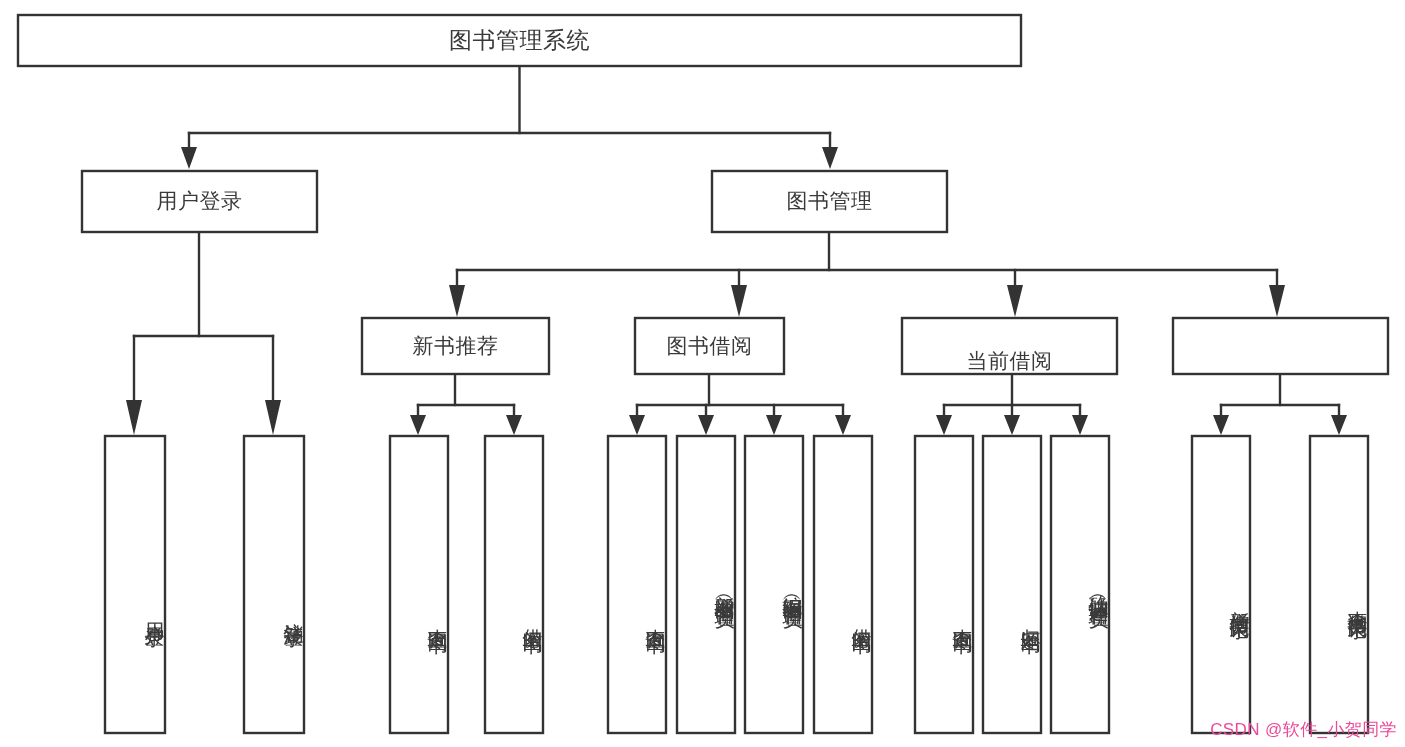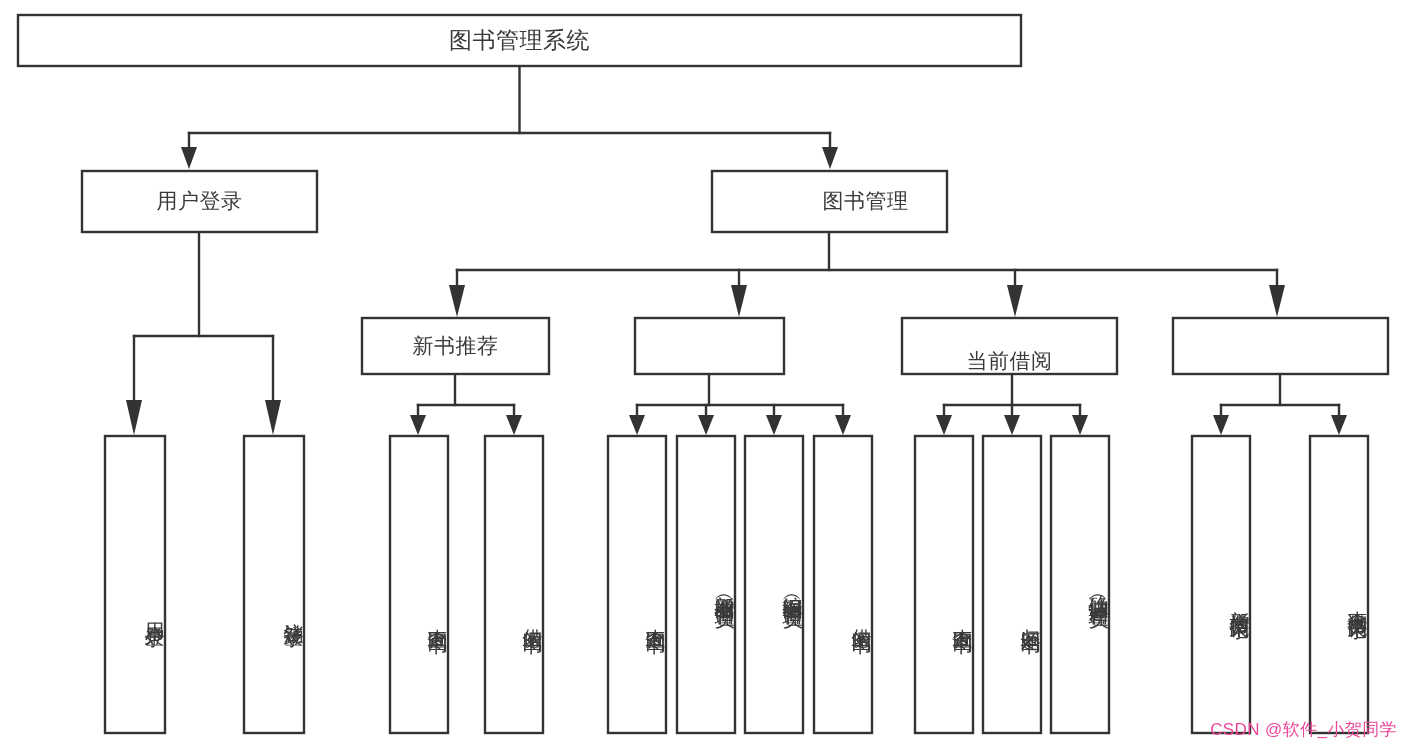--- a/index.html
+++ b/index.html
@@ -184,24 +184,25 @@
 
     <rect class="node-box" x="1192" y="436" width="58" height="297"></rect>
     <rect class="node-box" x="1310" y="436" width="58" height="297"></rect>
 
   </svg>
 
   <div class="node-label" style="left:18px; top:15px; width:1003px; height:51px; font-size:23px;">图书管理系统</div>
 
   <div class="node-label" style="left:82px; top:171px; width:235px; height:61px;">用户登录</div>
 
-  <div class="node-label" style="left:712px; top:171px; width:235px; height:61px;margin-left:36px;">图书管理</div>
+  <div class="node-label" style="left:712px; top:171px; width:235px; height:61px;">图书管理</div>
 
   <div class="node-label" style="left:362px; top:318px; width:187px; height:56px;">新书推荐</div>
 
+  <div class="node-label" style="left:635px; top:318px; width:149px; height:56px;">图书借阅</div>
 
   <div class="node-label" style="left:902px; top:318px; width:215px; height:56px;margin-top:15px;">当前借阅</div>
 
 
   <div class="node-label vertical" style="left:105px; top:485px; width:60px; height:248px;">用户登录</div>
   <div class="node-label vertical" style="left:244px; top:485px; width:60px; height:248px;">注销登录</div>
 
   <div class="node-label vertical" style="left:390px; top:497px; width:58px; height:236px;">查询图书</div>
   <div class="node-label vertical" style="left:485px; top:497px; width:58px; height:236px;">借阅图书</div>
 

